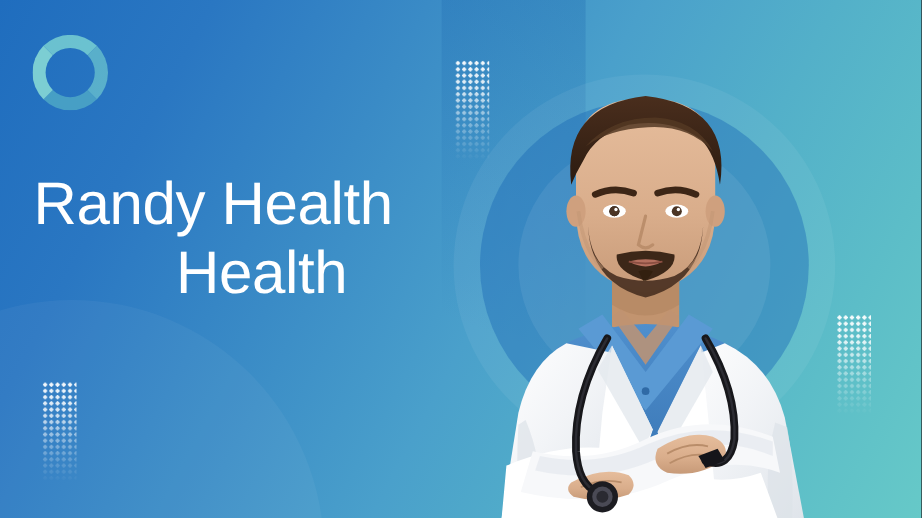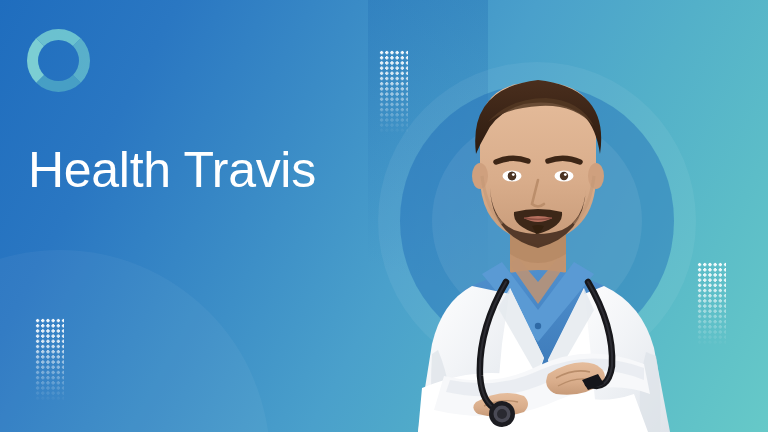--- a/index.html
+++ b/index.html
@@ -263,16 +263,17 @@
 
         <path d="M134 168 Q140 166 146 168 Q142 176 138 176 Z" fill="#33200f"></path>
 
         <path d="M84 118 Q88 150 104 166" stroke="#c29573" stroke-width="3" fill="none" opacity="0.5"></path>
         <path d="M196 118 Q192 150 176 166" stroke="#c29573" stroke-width="3" fill="none" opacity="0.5"></path>
       </g>
     </svg>
   </div>
 
   <div class="headline">
-    <span class="line1">Health Travis</span>
+    <span class="line1">Randy Health</span>
+    <span class="line2">Health</span>
   </div>
 
 </div>
 
 </body></html>

